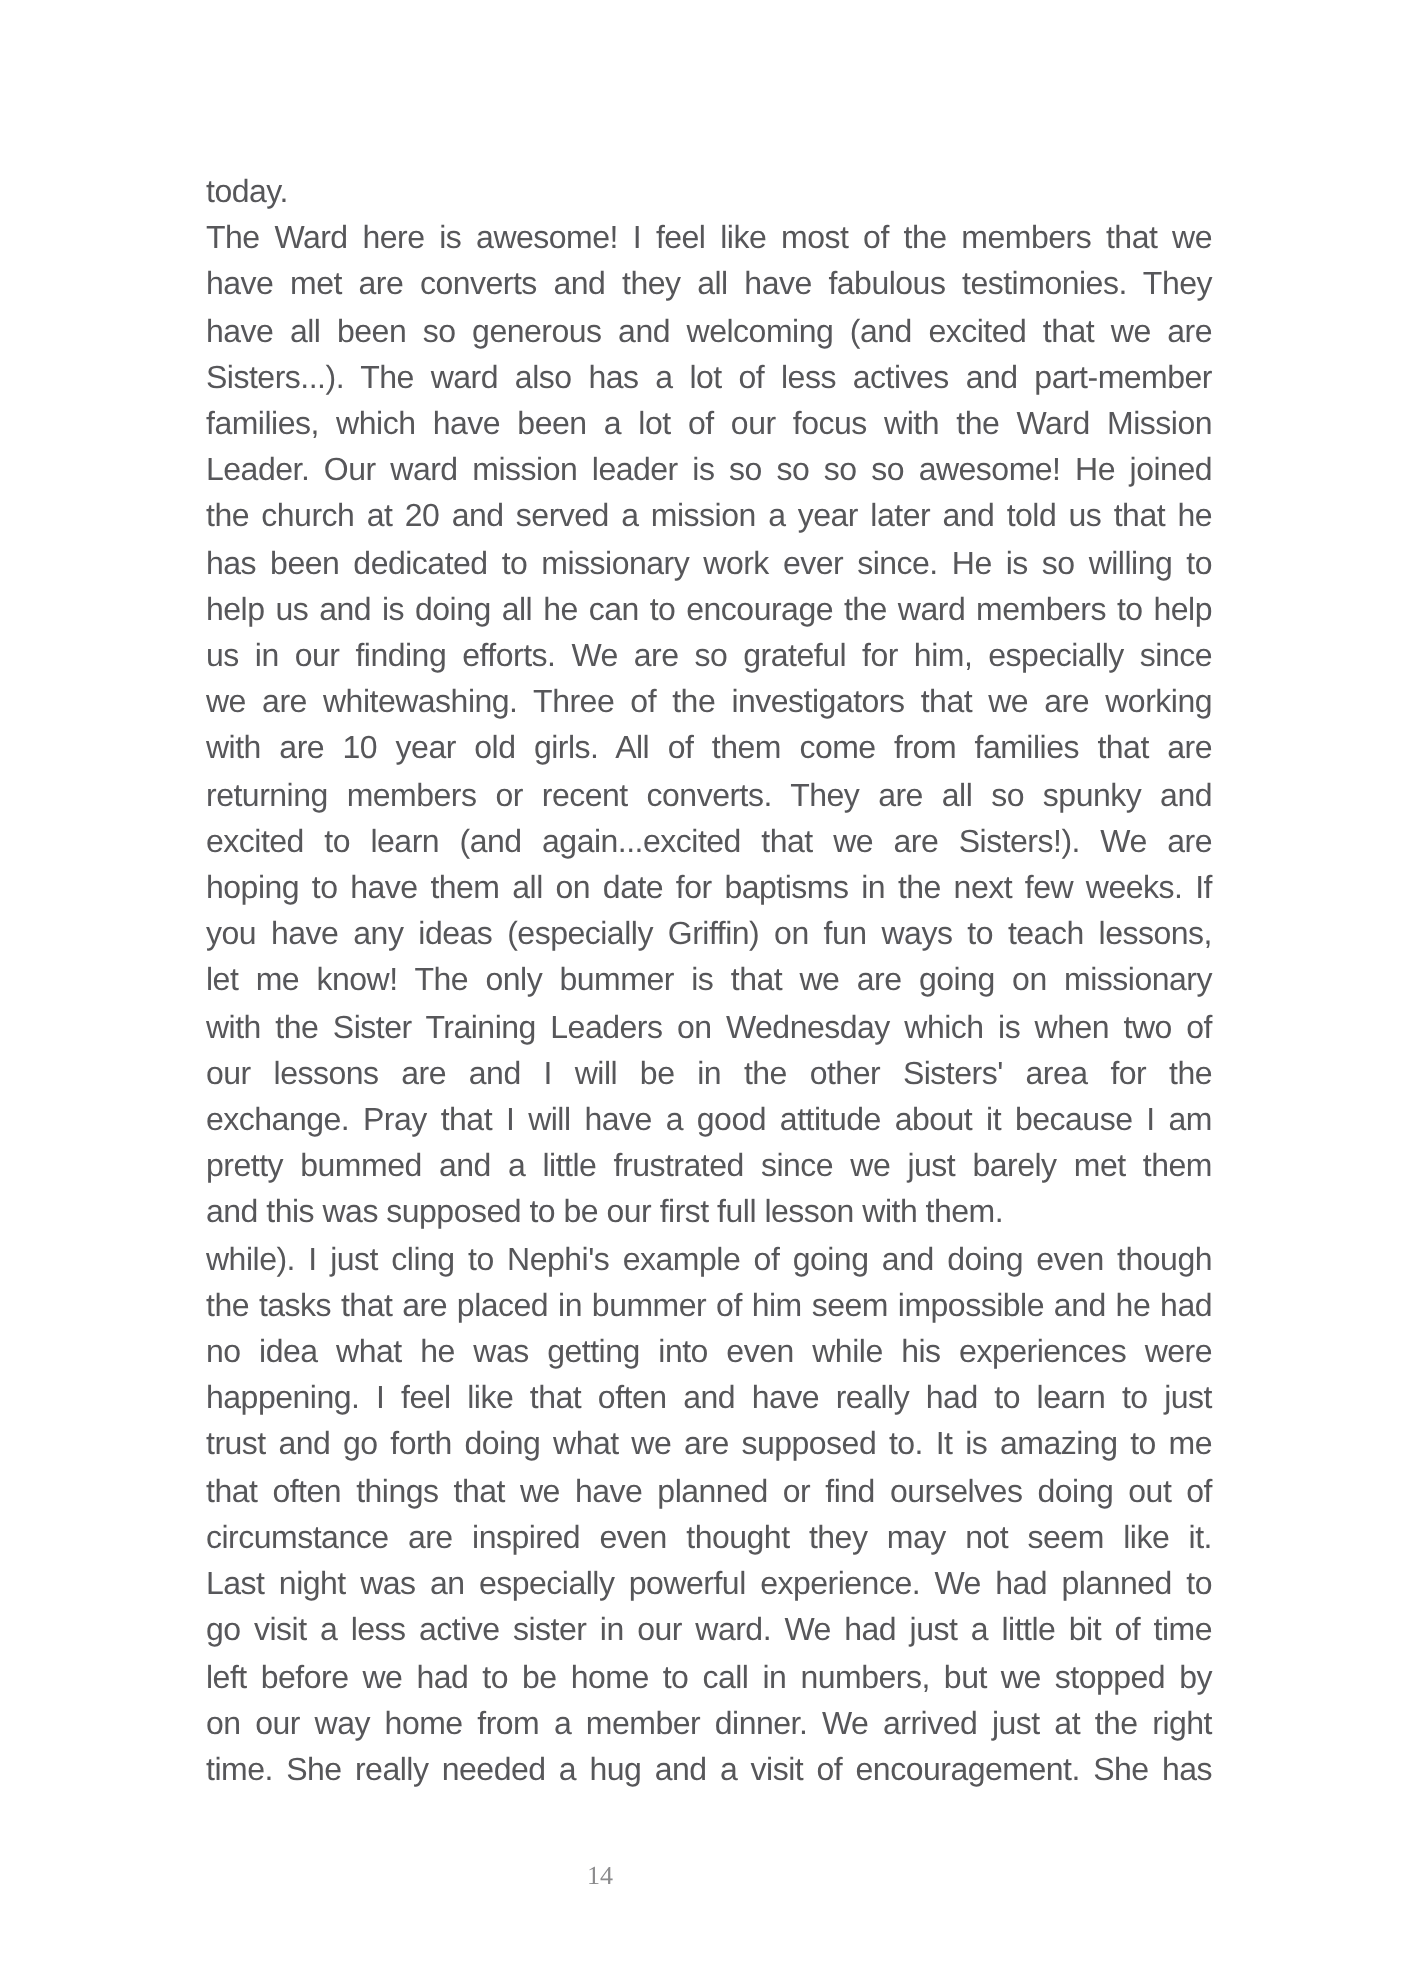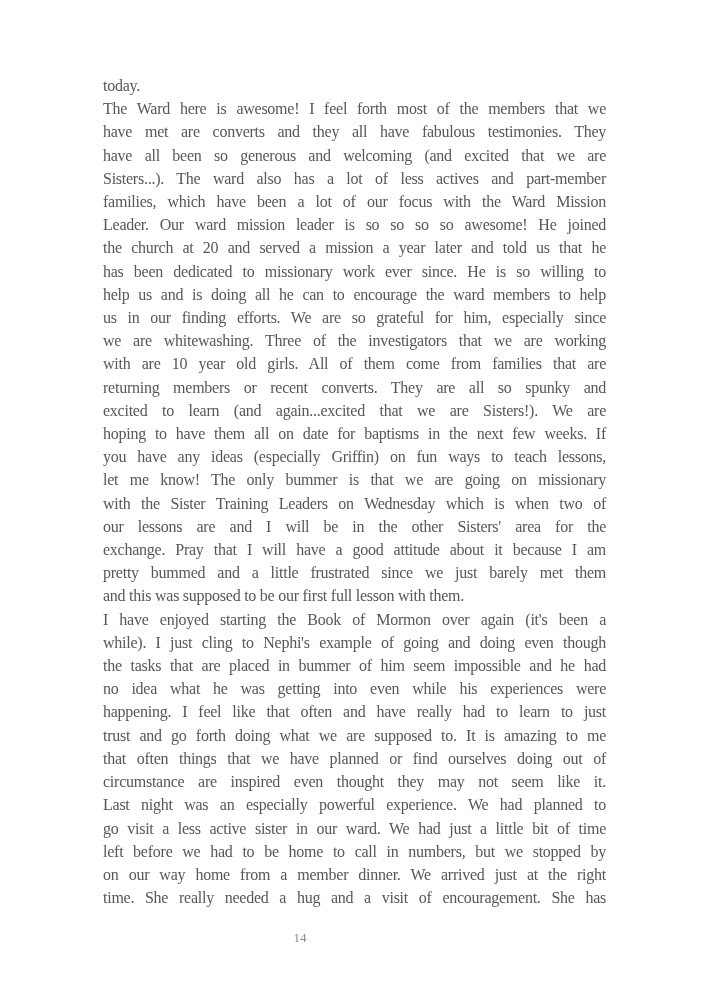--- a/index.html
+++ b/index.html
@@ -11,27 +11,26 @@
     position: relative;
     width: 709px;
     height: 992px;
     background: #ffffff;
     overflow: hidden;
     font-family: "Liberation Sans", "DejaVu Sans", sans-serif;
   }
   .text-block {
     position: absolute;
     left: 103px;
-    top: 74px;
+    top: 85px;
     width: 503px;
     color: #57575a;
     font-size: 16px;
     line-height: 23.2px;
     letter-spacing: -0.25px;
-    font-family: Liberation Serif, serif;
   }
   .paragraph {
     margin: 0;
     padding: 0;
   }
   .line {
     text-align: justify;
     text-align-last: justify;
     -moz-text-align-last: justify;
     white-space: normal;
@@ -53,21 +52,21 @@
 </style>
 </head>
 <body>
 
 <div class="page" style="background: rgb(255, 255, 255);">
   <div class="text-block" id="text-block" style="color: rgb(87, 87, 90);">
       <div class="paragraph">
         <div class="line para-end">today.</div>
       </div>
       <div class="paragraph">
-        <div class="line">The Ward here is awesome! I feel forth most of the members that we</div>
+        <div class="line">The Ward here is awesome! I feel like most of the members that we</div>
         <div class="line">have met are converts and they all have fabulous testimonies. They</div>
         <div class="line">have all been so generous and welcoming (and excited that we are</div>
         <div class="line">Sisters...). The ward also has a lot of less actives and part-member</div>
         <div class="line">families, which have been a lot of our focus with the Ward Mission</div>
         <div class="line">Leader. Our ward mission leader is so so so so awesome! He joined</div>
         <div class="line">the church at 20 and served a mission a year later and told us that he</div>
         <div class="line">has been dedicated to missionary work ever since. He is so willing to</div>
         <div class="line">help us and is doing all he can to encourage the ward members to help</div>
         <div class="line">us in our finding efforts. We are so grateful for him, especially since</div>
         <div class="line">we are whitewashing. Three of the investigators that we are working</div>
@@ -77,21 +76,20 @@
         <div class="line">hoping to have them all on date for baptisms in the next few weeks. If</div>
         <div class="line">you have any ideas (especially Griffin) on fun ways to teach lessons,</div>
         <div class="line">let me know! The only bummer is that we are going on missionary</div>
         <div class="line">with the Sister Training Leaders on Wednesday which is when two of</div>
         <div class="line">our lessons are and I will be in the other Sisters' area for the</div>
         <div class="line">exchange. Pray that I will have a good attitude about it because I am</div>
         <div class="line">pretty bummed and a little frustrated since we just barely met them</div>
         <div class="line para-end">and this was supposed to be our first full lesson with them.</div>
       </div>
       <div class="paragraph">
-        <div class="line">I have enjoyed starting the Book of Mormon over again (it's been a</div>
         <div class="line">while). I just cling to Nephi's example of going and doing even though</div>
         <div class="line">the tasks that are placed in bummer of him seem impossible and he had</div>
         <div class="line">no idea what he was getting into even while his experiences were</div>
         <div class="line">happening. I feel like that often and have really had to learn to just</div>
         <div class="line">trust and go forth doing what we are supposed to. It is amazing to me</div>
         <div class="line">that often things that we have planned or find ourselves doing out of</div>
         <div class="line">circumstance are inspired even thought they may not seem like it.</div>
         <div class="line">Last night was an especially powerful experience. We had planned to</div>
         <div class="line">go visit a less active sister in our ward. We had just a little bit of time</div>
         <div class="line">left before we had to be home to call in numbers, but we stopped by</div>

